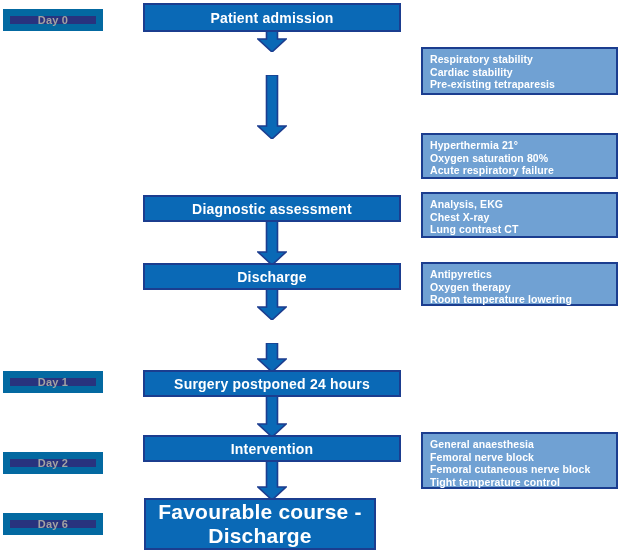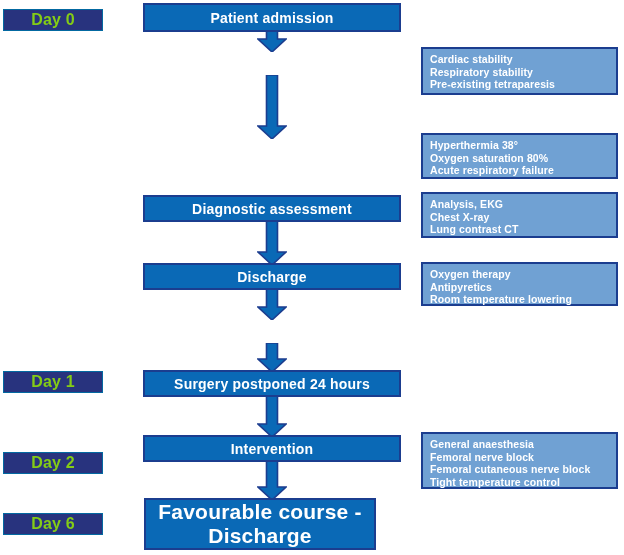--- a/index.html
+++ b/index.html
@@ -14,23 +14,23 @@
     background: #ffffff;
     font-family: "Liberation Sans", "DejaVu Sans", sans-serif;
     overflow: hidden;
   }
   .day-box {
     position: absolute;
     left: 3px;
     width: 100px;
     height: 22px;
     background: #28337e;
-    border: 1px solid #0369a1;
-    color: #84cc16;
-    font-size: 16px;
+    border: 7px solid #0369a1;
+    color: #a3a3a3;
+    font-size: 11px;
     font-weight: bold;
     display: flex;
     align-items: center;
     justify-content: center;
     box-sizing: border-box;
     z-index: 3;
     letter-spacing: 0.2px;
   }
   .step-box {
     position: absolute;
@@ -117,37 +117,37 @@
     <polygon points="9.5,0 20.5,0 20.5,16 29,16 15,29 1,16 9.5,16"></polygon>
   </svg>
   <svg class="flow-arrow" style="top:395px" width="30" height="42" viewBox="0 0 30 42">
     <polygon points="9.5,0 20.5,0 20.5,29 29,29 15,42 1,29 9.5,29"></polygon>
   </svg>
   <svg class="flow-arrow" style="top:460px" width="30" height="40" viewBox="0 0 30 40">
     <polygon points="9.5,0 20.5,0 20.5,27 29,27 15,40 1,27 9.5,27"></polygon>
   </svg>
 
   <div class="note-box" style="top:47px;height:48px">
+    <div class="note-line">Respiratory stability</div>
     <div class="note-line">Cardiac stability</div>
-    <div class="note-line">Respiratory stability</div>
     <div class="note-line">Pre-existing tetraparesis</div>
   </div>
   <div class="note-box" style="top:133px;height:46px">
-    <div class="note-line">Hyperthermia 38°</div>
+    <div class="note-line">Hyperthermia 21°</div>
     <div class="note-line">Oxygen saturation 80%</div>
     <div class="note-line">Acute respiratory failure</div>
   </div>
   <div class="note-box" style="top:192px;height:46px">
     <div class="note-line">Analysis, EKG</div>
     <div class="note-line">Chest X-ray</div>
     <div class="note-line">Lung contrast CT</div>
   </div>
   <div class="note-box" style="top:262px;height:44px">
+    <div class="note-line">Antipyretics</div>
     <div class="note-line">Oxygen therapy</div>
-    <div class="note-line">Antipyretics</div>
     <div class="note-line">Room temperature lowering</div>
   </div>
   <div class="note-box" style="top:432px;height:57px">
     <div class="note-line">General anaesthesia</div>
     <div class="note-line">Femoral nerve block</div>
     <div class="note-line">Femoral cutaneous nerve block</div>
     <div class="note-line">Tight temperature control</div>
   </div>
 
 </div>

